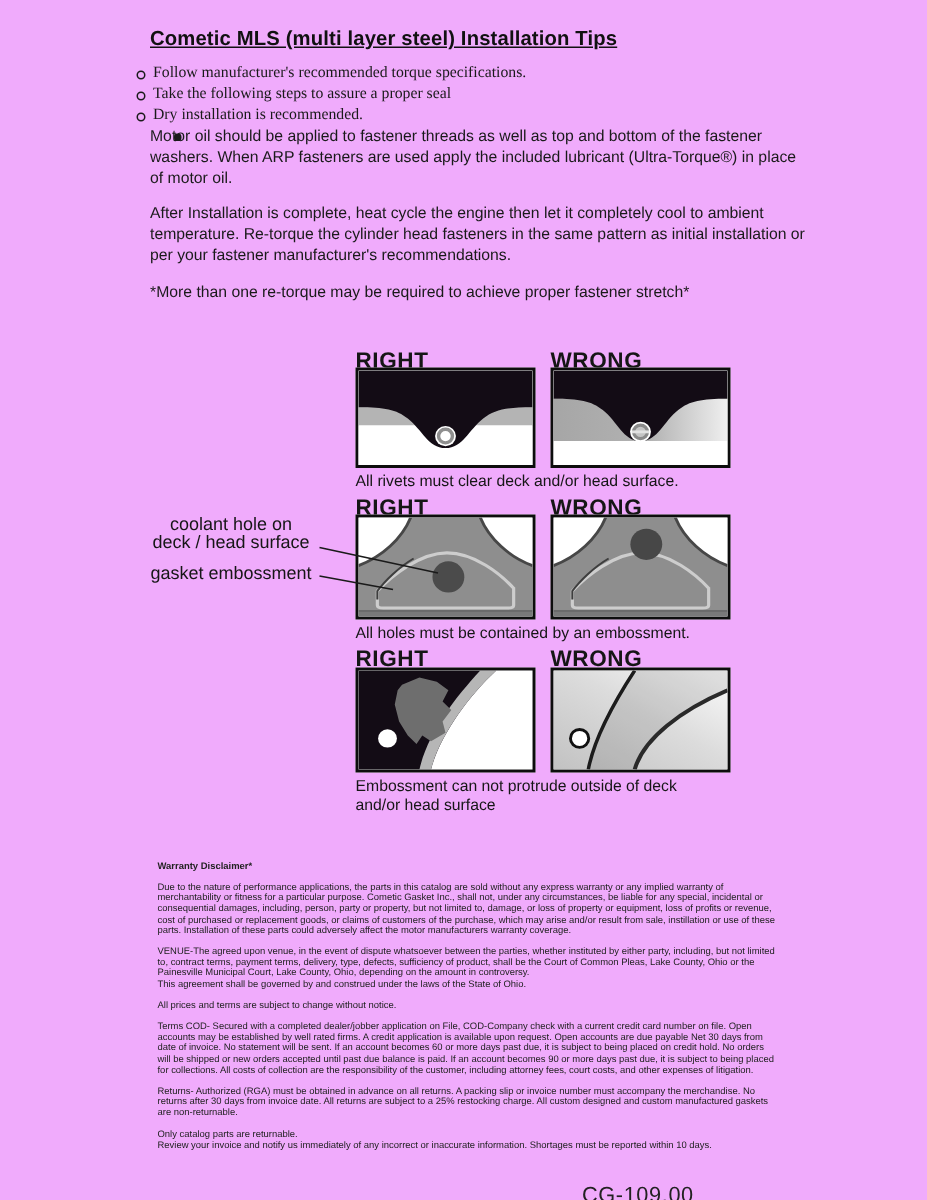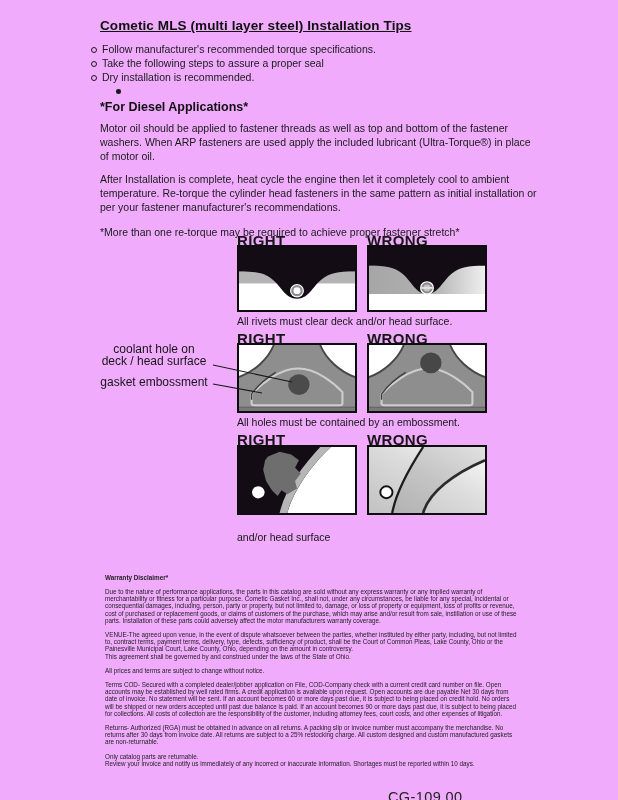--- a/index.html
+++ b/index.html
@@ -9,21 +9,21 @@
     color:#1a1a1a;overflow:hidden;
   }
   .page{position:relative;width:618px;height:800px;background:#f0abfc;}
 
   
   .content{position:absolute;left:90px;top:18px;width:452px;}
   .doc-title{
     font-size:13.5px;font-weight:bold;color:#111;
     text-decoration:underline;margin:0 0 9px 10px;letter-spacing:.1px;
   }
-  .bullet-row{position:relative;padding-left:12px;font-size:10.5px;line-height:14px;}
+  .bullet-row{position:relative;padding-left:12px;font-size:10.5px;line-height:14px;font-family:Liberation Serif, serif;}
   .bullet-row .b-circ{
     position:absolute;left:1px;top:4.5px;width:4px;height:4px;
     border:1px solid #1a1a1a;border-radius:50%;
   }
   .sub-bullet-row{position:relative;margin-left:26px;padding-left:10px;font-size:10.5px;line-height:14px;}
   .sub-bullet-row .b-dot{
     position:absolute;left:0;top:5px;width:4.5px;height:4.5px;
     background:#1a1a1a;border-radius:50%;
   }
   .section-head{font-size:12.5px;font-weight:bold;color:#111;margin:16px 0 7px 10px;}
@@ -76,21 +76,20 @@
       <span>Take the following steps to assure a proper seal</span>
     </div>
     <div class="bullet-row">
       <span class="b-circ"></span>
       <span>Dry installation is recommended.</span>
     </div>
     <div class="sub-bullet-row">
       <span class="b-dot"></span>
     </div>
 
-    <h2 class="section-head">*For Diesel Applications*</h2>
     <p class="para">Motor oil should be applied to fastener threads as well as top and bottom of the fastener washers. When ARP fasteners are used apply the included lubricant (Ultra-Torque®) in place of motor oil.</p>
     <p class="para">After Installation is complete, heat cycle the engine then let it completely cool to ambient temperature. Re-torque the cylinder head fasteners in the same pattern as initial installation or per your fastener manufacturer's recommendations.</p>
     <p class="note">*More than one re-torque may be required to achieve proper fastener stretch*</p>
   </div>
 
   <div class="diagrams">
 
     <div class="rw-label" style="left:237px;top:2px;">RIGHT</div>
     <div class="rw-label" style="left:367px;top:2px;">WRONG</div>
 
@@ -193,20 +192,21 @@
           </linearGradient>
         </defs>
         <rect x="0" y="0" width="120" height="70" fill="url(#g3)"></rect>
         <path d="M56,0 C42,22 28,48 24,70 L56,70 C62,48 88,28 120,14 V0 Z" fill="#000000" fill-opacity="0.10"></path>
         <path d="M56,0 C42,22 28,48 24,70" fill="none" stroke="#1c1c1c" stroke-width="2.4"></path>
         <path d="M120,14 C88,28 62,48 56,70" fill="none" stroke="#2a2a2a" stroke-width="2.8"></path>
         <circle cx="18" cy="48" r="6.3" fill="#ffffff" stroke="#111111" stroke-width="2"></circle>
       </svg>
     </div>
 
+    <div class="caption" style="left:237px;top:288px;">Embossment can not protrude outside of deck</div>
     <div class="caption" style="left:237px;top:301px;">and/or head surface</div>
   </div>
 
   <div class="legal">
     <div class="legal-head">Warranty Disclaimer*</div>
     <p>Due to the nature of performance applications, the parts in this catalog are sold without any express warranty or any implied warranty of merchantability or fitness for a particular purpose.  Cometic Gasket Inc., shall not, under any circumstances, be liable for any special, incidental or consequential damages, including, person, party or property, but not limited to, damage, or loss of property or equipment, loss of profits or revenue, cost of purchased or replacement goods, or claims of customers of the purchase, which may arise and/or result from sale, instillation or use of these parts.  Installation of these parts could adversely affect the motor manufacturers warranty coverage.</p>
     <p class="tight">VENUE-The agreed upon venue, in the event of dispute whatsoever between the parties, whether instituted by either party, including, but not limited to, contract terms, payment terms, delivery, type, defects, sufficiency of product, shall be the Court of Common Pleas, Lake County, Ohio or the Painesville Municipal Court, Lake County, Ohio, depending on the amount in controversy.</p>
     <p>This agreement shall be governed by and construed under the laws of the State of Ohio.</p>
     <p>All prices and terms are subject to change without notice.</p>
     <p>Terms COD- Secured with a completed dealer/jobber application on File, COD-Company check with a current credit card number on file.  Open accounts may be established by well rated firms.  A credit application is available upon request.  Open accounts are due payable Net 30 days from date of invoice.  No statement will be sent.  If an account becomes 60 or more days past due, it is subject to being placed on credit hold.  No orders will be shipped or new orders accepted until past due balance is paid.  If an account becomes 90 or more days past due, it is subject to being placed for collections.  All costs of collection are the responsibility of the customer, including attorney fees, court costs, and other expenses of litigation.</p>

